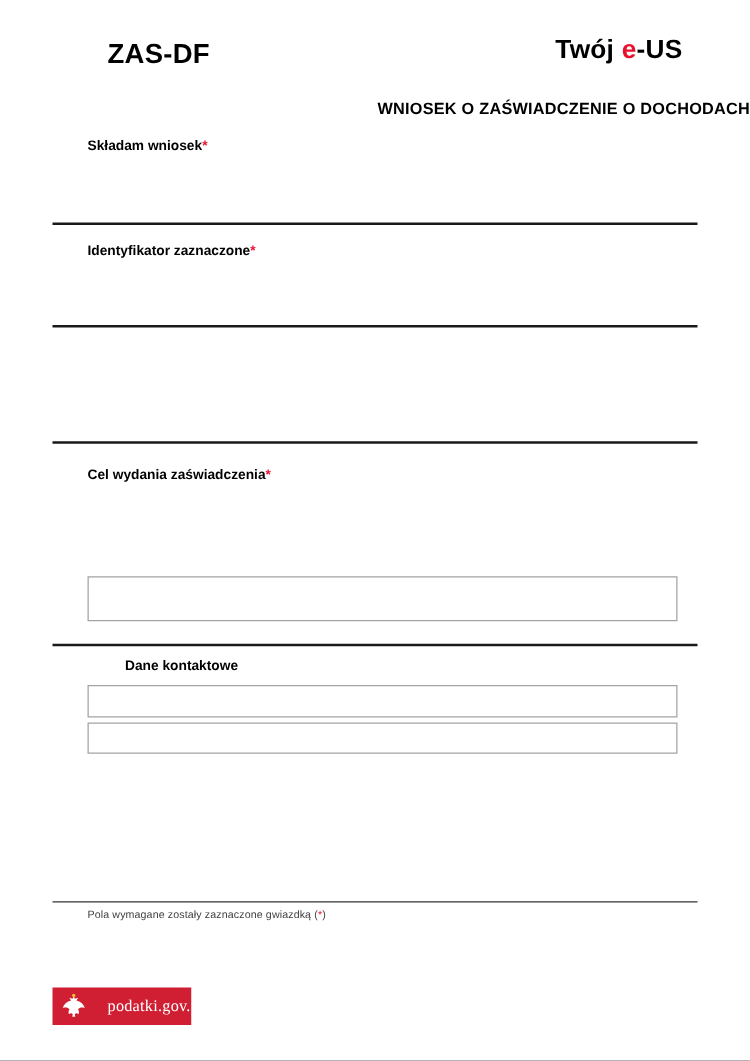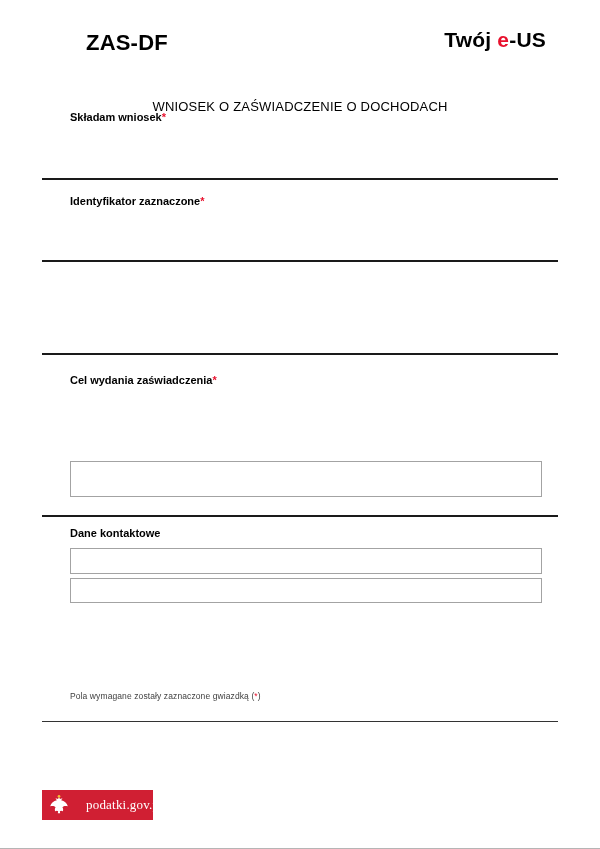--- a/index.html
+++ b/index.html
@@ -17,21 +17,21 @@
     position:absolute;left:42px;top:30px;
     font-size:22px;font-weight:bold;letter-spacing:0.2px;margin-left:44px;
   }
   .brand-header{
     position:absolute;right:54px;top:28px;
     font-size:21px;font-weight:bold;letter-spacing:0.2px;
   }
   .accent{color:#e8112d;}
   .page-title{
     position:absolute;left:0;top:79px;width:100%;
-    text-align:center;font-size:13px;font-weight:normal;letter-spacing:0.2px;margin-top:20px;
+    text-align:right;font-size:13px;font-weight:bold;letter-spacing:0.2px;
   }
   .field-label{
     position:absolute;left:70px;
     font-size:11px;font-weight:bold;line-height:15px;
   }
   .req{color:#e8112d;font-weight:bold;}
   .divider{
     position:absolute;left:42px;width:516px;height:0;
     border-top:2px solid #1a1a1a;
   }
@@ -87,28 +87,28 @@
   <div class="divider" style="top:260px;"></div>
 
   <div class="divider" style="top:353px;"></div>
 
   <div class="field-label" style="top:373px;text-align:right;">
     <span>Cel wydania zaświadczenia</span><span class="req">*</span>
   </div>
   <textarea class="text-box" style="top: 461px; height: 36px;"></textarea>
   <div class="divider" style="top:515px;"></div>
 
-  <div class="field-label" style="top:526px;">
+  <div class="field-label" style="top:526px;margin-left:30px;">
     <span>Dane kontaktowe</span>
   </div>
   <input class="text-box" style="top: 548px; height: 26px;" type="text" value="">
   <input class="text-box" style="top: 578px; height: 25px;" type="text" value="">
 
   <div class="divider thin" style="top:721px;"></div>
-  <div class="note" style="top:691px;">
+  <div class="note" style="top:726px;">
     <span>Pola wymagane zostały zaznaczone gwiazdką (</span><span class="req" style="font-weight:normal;">*</span><span>)</span>
   </div>
 
   <div class="footer-badge">
     <span style="display:inline-flex;">
       <svg width="20" height="22" viewBox="0 0 24 26" aria-hidden="true">
         <circle cx="12" cy="2.6" r="1.6" fill="#f2c230"></circle>
         <path fill="#ffffff" d="M12 3.6 L13.2 5.8 L16.2 4.8 L14.6 7.4 C18.4 8.2 21.4 10.6 22.6 14.6 C19.4 13.6 17.6 14.2 16.1 15.8 C17.2 17.4 17.2 19 16.6 20.6 C15.1 19.5 13.9 19.5 13 20.6 L13.4 23 L10.6 23 L11 20.6 C10.1 19.5 8.9 19.5 7.4 20.6 C6.8 19 6.8 17.4 7.9 15.8 C6.4 14.2 4.6 13.6 1.4 14.6 C2.6 10.6 5.6 8.2 9.4 7.4 L7.8 4.8 L10.8 5.8 Z"></path>
       </svg>
     </span>

